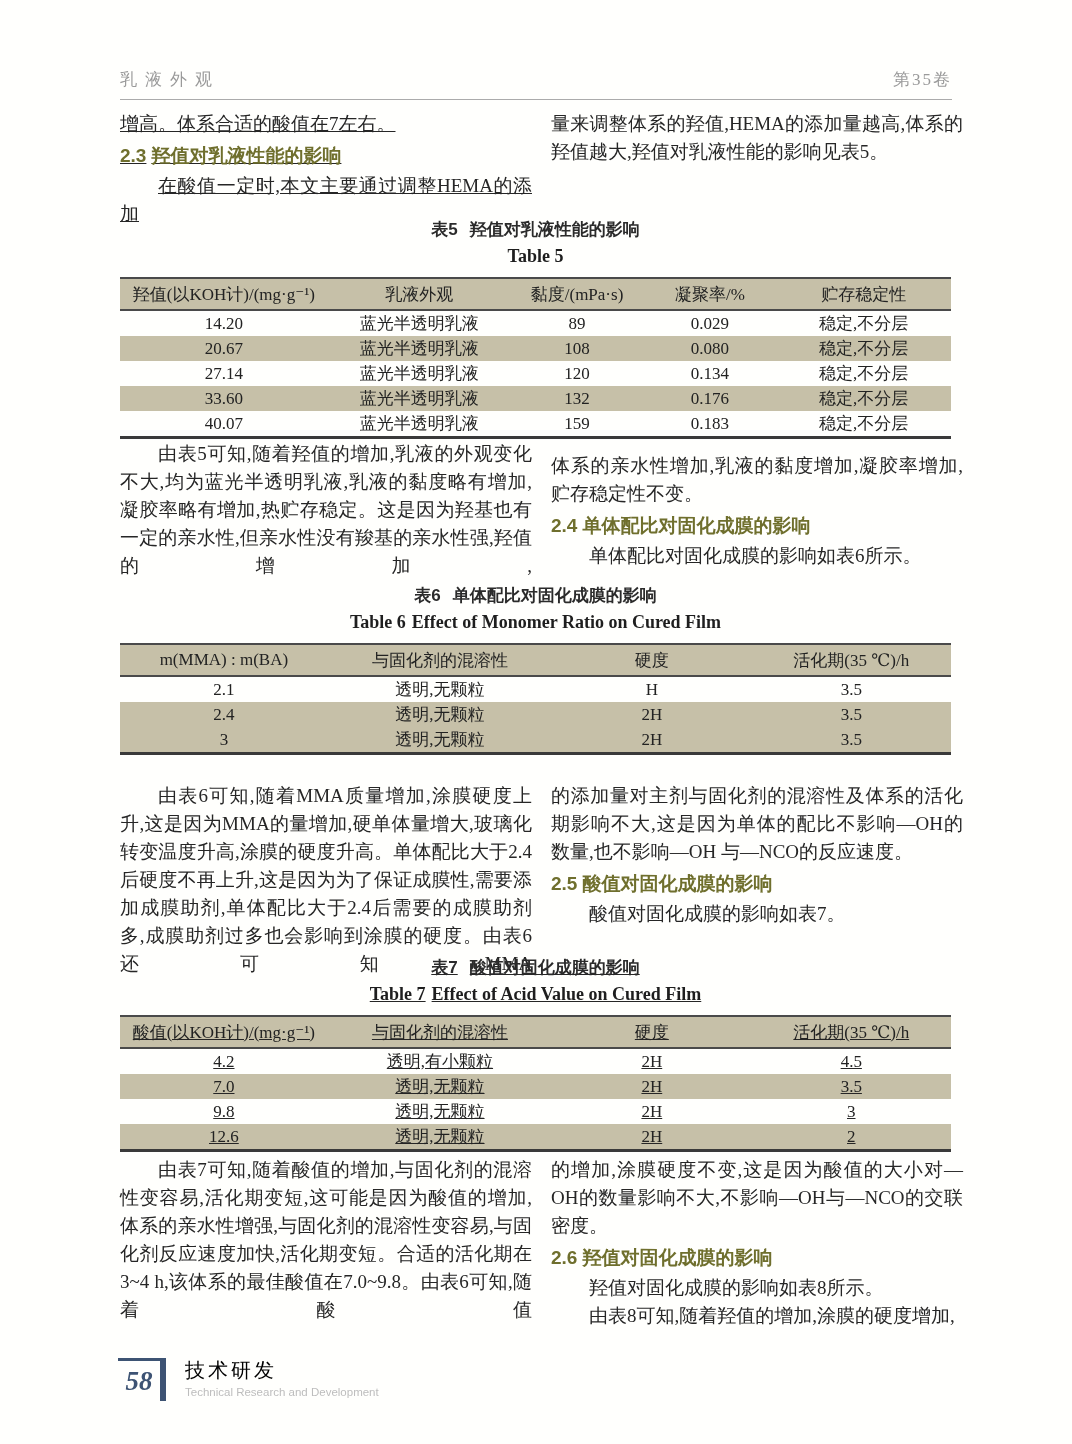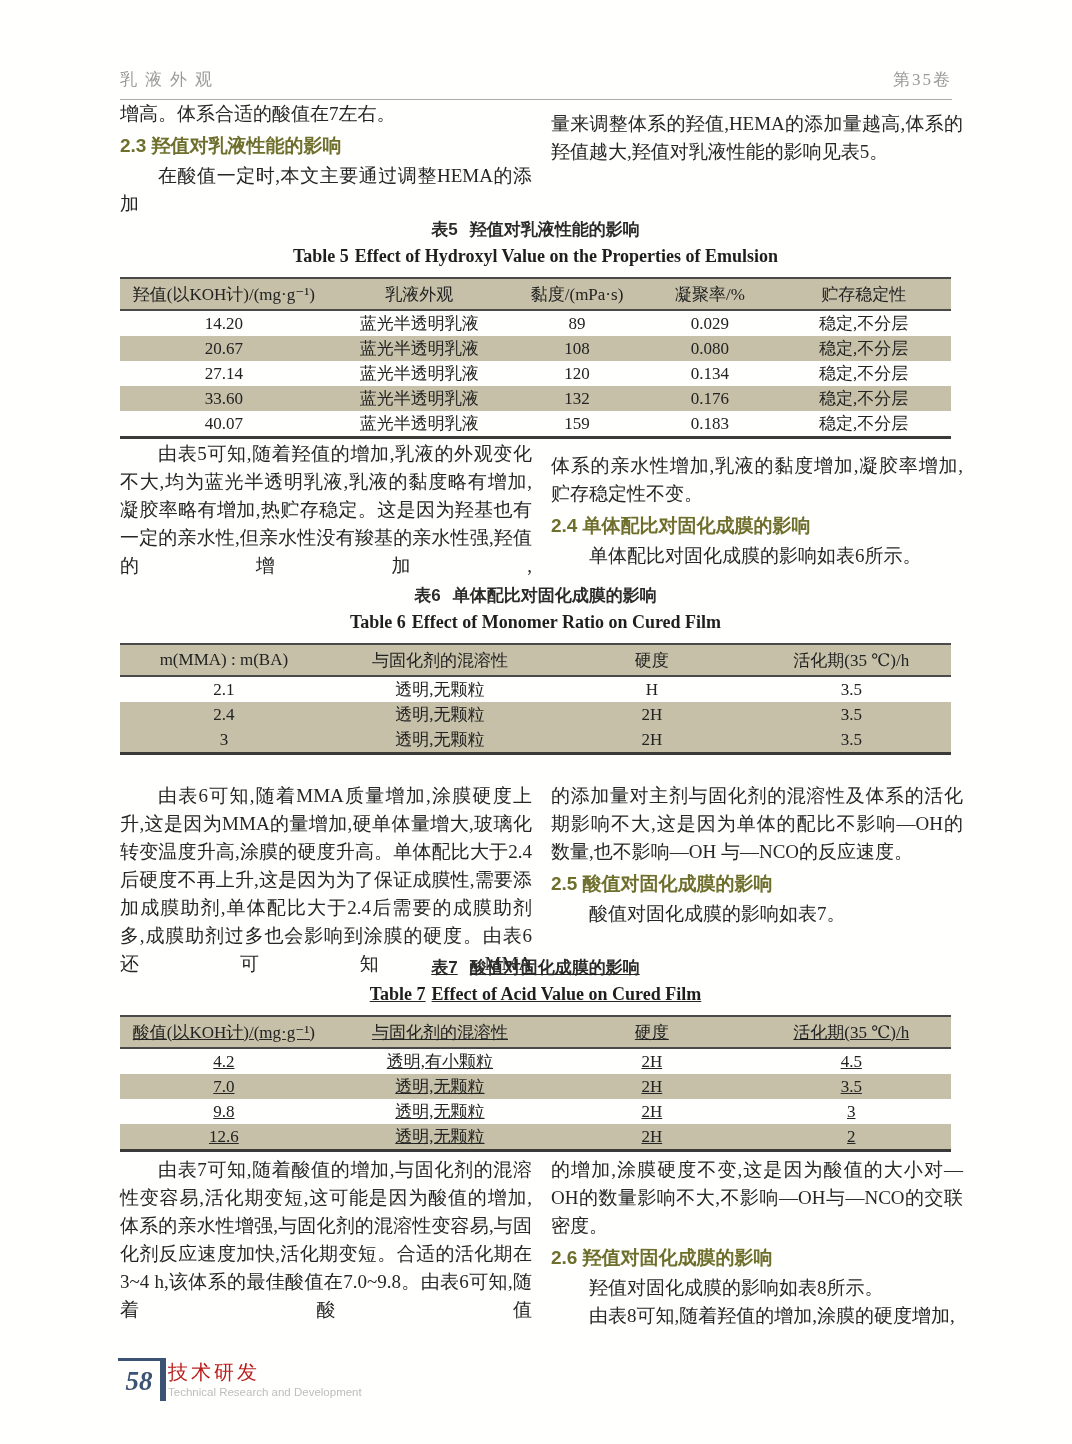--- a/index.html
+++ b/index.html
@@ -45,64 +45,63 @@
     border-top:2px solid #4a4a4a;border-bottom:3px solid #3a3a3a;
     font-size:17px;color:#222;
   }
   table.data-table thead tr{background:var(--table_band,#c6c0a8);}
   table.data-table th{font-weight:normal;height:30px;text-align:center;
     border-bottom:2px solid #4a4a4a;padding:0 4px;}
   table.data-table td{height:25px;text-align:center;padding:0 4px;}
   table.data-table tbody tr.alt{background:var(--table_band,#c6c0a8);}
 
   
-  .page-footer{top:1358px;left:118px;display:flex;align-items:flex-start;gap:2px;}
+  .page-footer{top:1358px;left:118px;display:flex;align-items:flex-start;gap:19px;}
   .pagenum-wrap{display:flex;align-items:stretch;height:40px;
     border-top:3px solid var(--footer_blue,#3d5373);}
   .pagenum{width:42px;text-align:center;padding-top:5px;
     font-style:italic;font-weight:bold;font-size:27px;line-height:30px;
     color:var(--footer_blue,#3d5373);}
   .pagenum-bar{width:6px;background:var(--footer_blue,#3d5373);}
   .footer-col{padding-top:3px;}
-  .footer-section-cn{font-family:Liberation Serif, serif;
-    font-size:20px;line-height:22px;letter-spacing:3px;color:#b91c1c;}
+  .footer-section-cn{font-family:Liberation Mono, monospace;
+    font-size:20px;line-height:22px;letter-spacing:3px;color:#000000;}
   .footer-section-en{font-family:"Liberation Sans","DejaVu Sans",sans-serif;
     font-size:11.5px;line-height:13px;margin-top:3px;color:#bdbdbd;}
 </style>
 </head>
 <body>
 
 <div class="page">
 
   <div class="abs running-head">
     <span class="journal-name">乳液外观</span>
     <span class="volume-label">第35卷</span>
   </div>
   <div class="abs head-rule"></div>
 
-  <div class="abs col-left" style="top:100px;">
+  <div class="abs col-left" style="top:110px;text-decoration:underline;">
     <p class="para">增高。体系合适的酸值在7左右。</p>
     <div class="sec-heading">
       <span>2.3</span>
       <span>羟值对乳液性能的影响</span>
     </div>
     <p class="para indent">在酸值一定时,本文主要通过调整HEMA的添加</p>
   </div>
   <div class="abs col-right" style="top:110px;">
     <p class="para">量来调整体系的羟值,HEMA的添加量越高,体系的羟值越大,羟值对乳液性能的影响见表5。</p>
   </div>
 
   <div class="abs tbl-block" style="top:218px;">
     <div class="tbl-caption-cn">
       <span>表5</span>
       <span>羟值对乳液性能的影响</span>
     </div>
     <div class="tbl-caption-en">
       <span>Table 5</span>
-      <span>Effect of Hydroxyl Value on the Properties of Emulsion</span>
     </div>
     <table class="data-table">
       <colgroup>
           <col style="width:25%">
           <col style="width:22%">
           <col style="width:16%">
           <col style="width:16%">
           <col style="width:21%">
         </colgroup>
       <thead>

